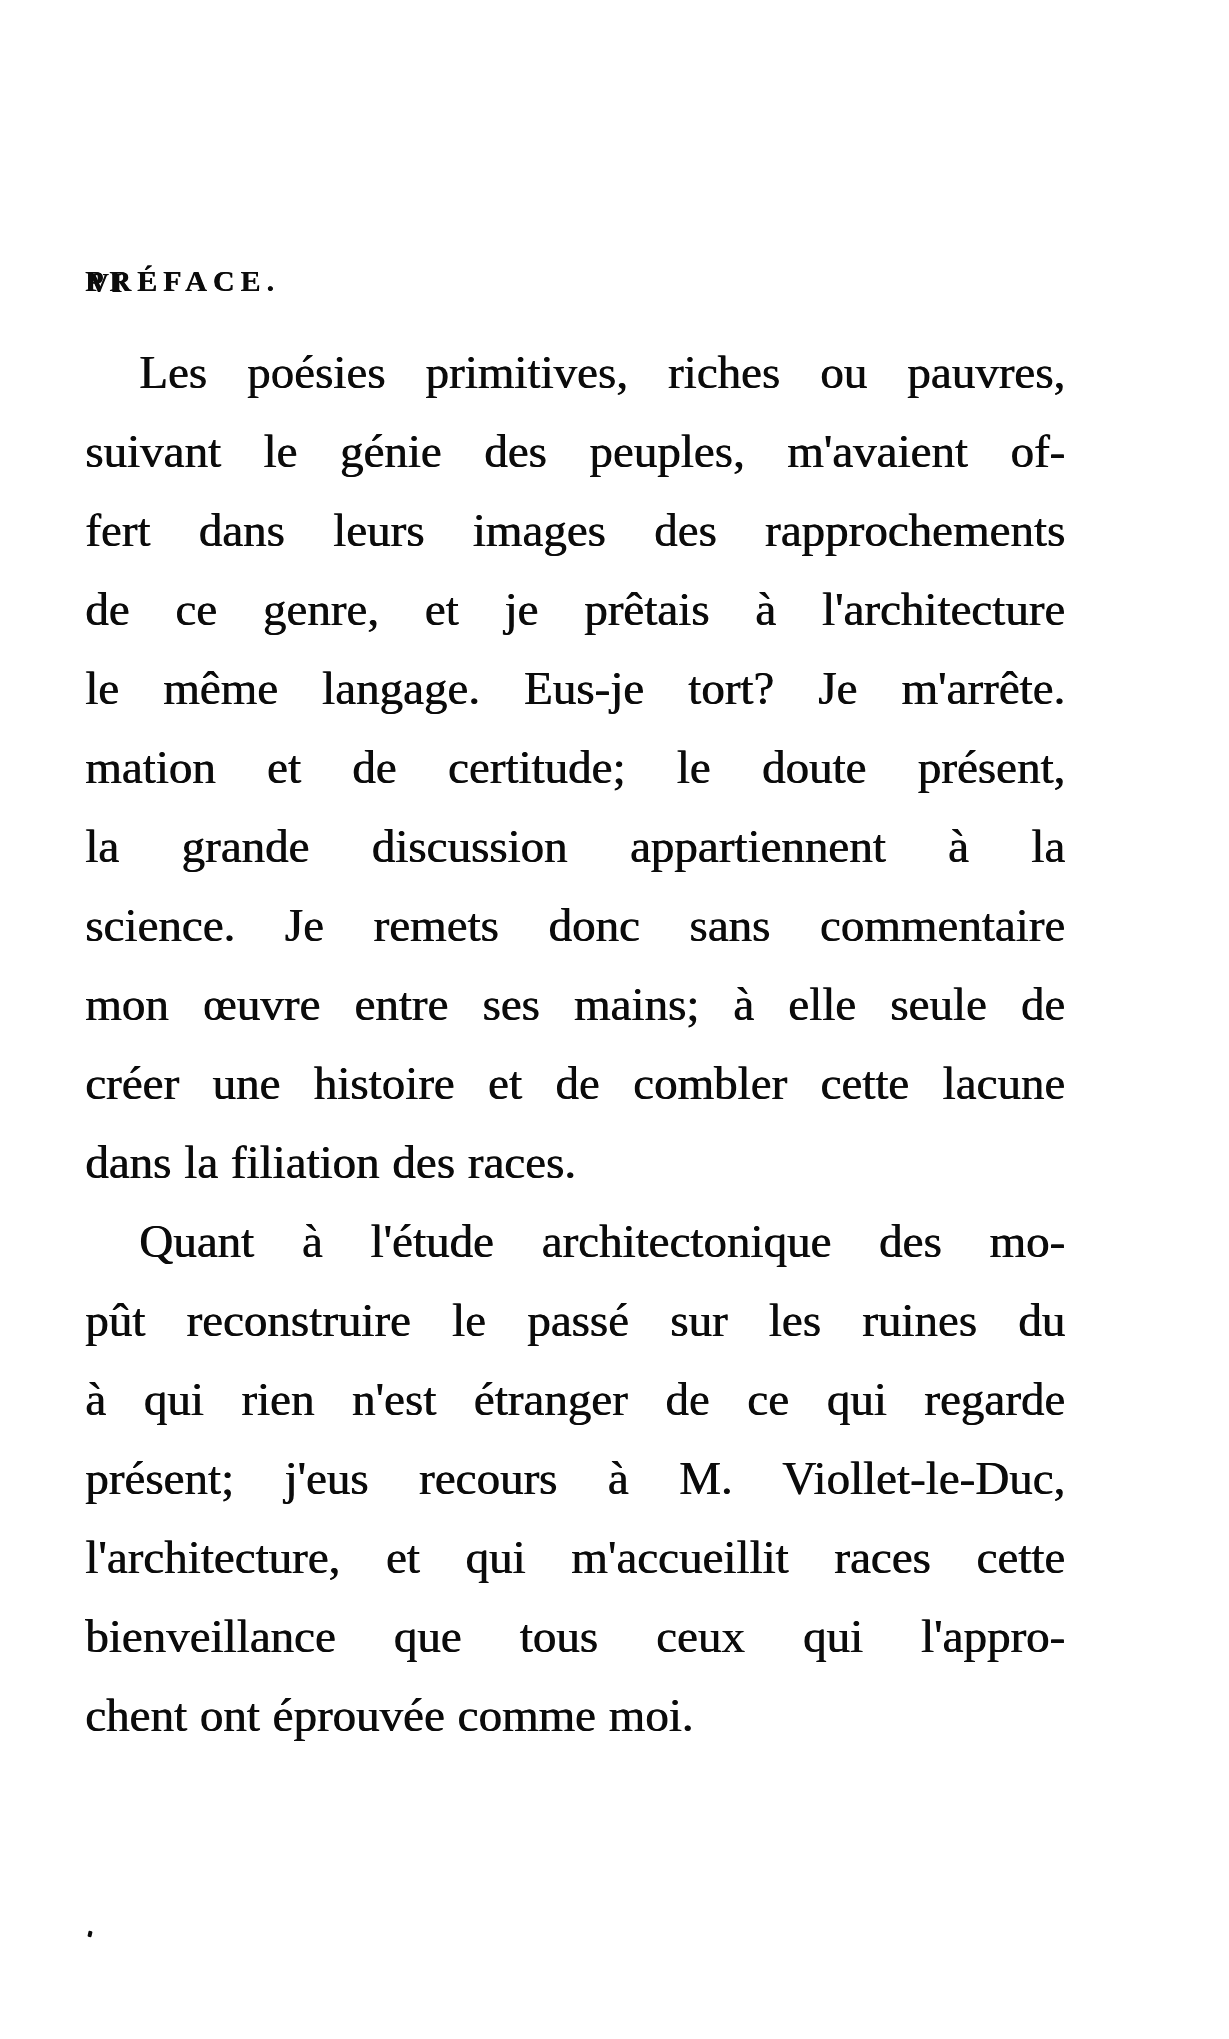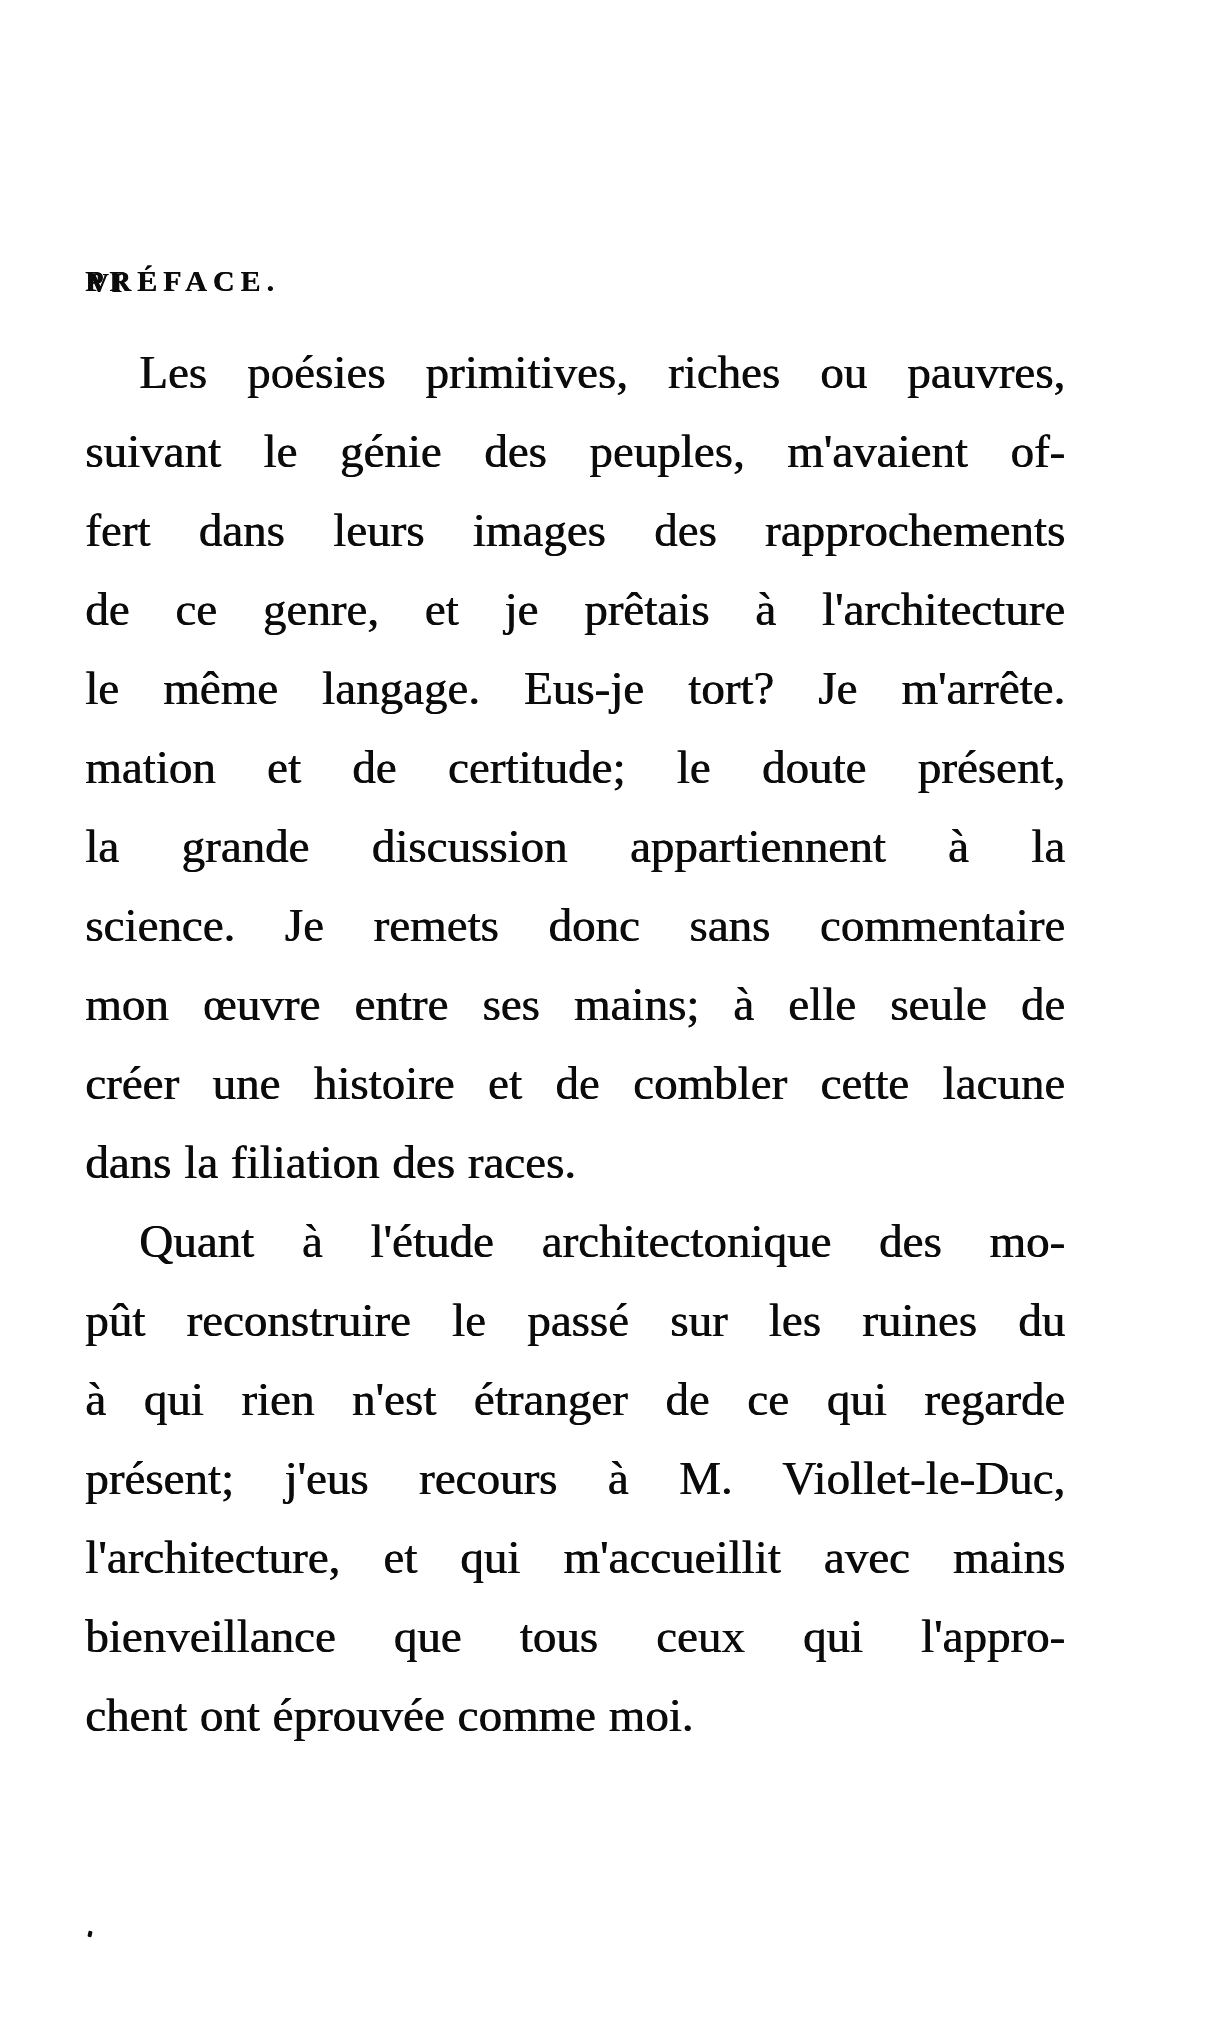--- a/index.html
+++ b/index.html
@@ -98,20 +98,20 @@
     <div class="line">mation et de certitude; le doute présent,</div>
     <div class="line">la grande discussion appartiennent à la</div>
     <div class="line">science. Je remets donc sans commentaire</div>
     <div class="line">mon œuvre entre ses mains; à elle seule de</div>
     <div class="line">créer une histoire et de combler cette lacune</div>
     <div class="line end">dans la filiation des races.</div>
     <div class="line indent">Quant à l'étude architectonique des mo-</div>
     <div class="line">pût reconstruire le passé sur les ruines du</div>
     <div class="line">à qui rien n'est étranger de ce qui regarde</div>
     <div class="line">présent; j'eus recours à M. Viollet-le-Duc,</div>
-    <div class="line">l'architecture, et qui m'accueillit avec mains</div>
+    <div class="line">l'architecture, et qui m'accueillit races cette</div>
     <div class="line">bienveillance que tous ceux qui l'appro-</div>
     <div class="line end">chent ont éprouvée comme moi.</div>
   </div>
 
   <div class="scan-artifact"></div>
 
 </div>
 
 </body></html>

